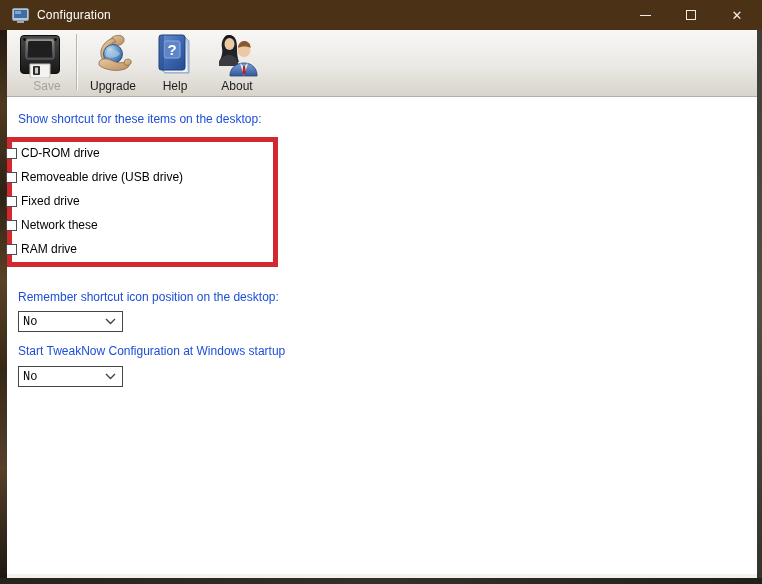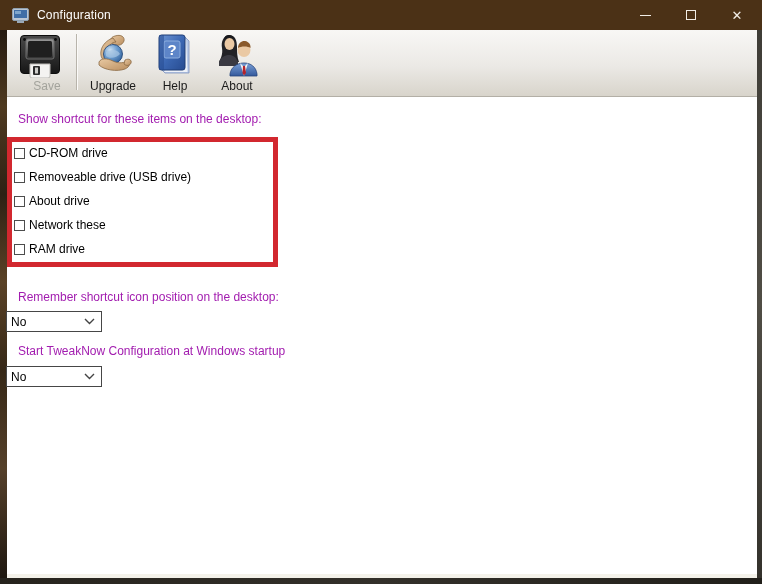--- a/index.html
+++ b/index.html
@@ -41,34 +41,34 @@
   .tb-btn {
     width:62px; display:flex; flex-direction:column; align-items:center; justify-content:flex-end;
     padding:3px 0 3px 0; cursor:default;
   }
   .tb-btn .tb-icon { height:46px; display:flex; align-items:center; justify-content:center; }
   .tb-btn .tb-label { font-size:12px; color:#1b1b1b; margin-top:1px; }
   .tb-btn.disabled .tb-label { color:#a3a39c;margin-left:14px; }
   .tb-sep { width:1px; background:#b8b4ab; margin:4px 5px 6px 5px; box-shadow:1px 0 0 #fbfaf8; }
 
   
-  .content-label { position:absolute; font-size:12px; color:#a21caf; }
+  .content-label { position:absolute; font-size:12px; color:#1d4ed8; }
   .annotation-box {
     position:absolute; left:7px; top:137px; width:271px; height:130px;
     border:5px solid #d2282f; pointer-events:none;
   }
-  .chk-list { position:absolute; left:14px; top:141px; width:240px; }
+  .chk-list { position:absolute; left:6px; top:141px; width:240px; }
   .chk-row { height:24px; display:flex; align-items:center; }
   .chk-box { width:11px; height:11px; border:1px solid #4d4d4d; background:#fff; flex:0 0 auto; }
   .chk-label { font-size:12px; color:#000; margin-left:4px; white-space:nowrap; }
 
   .combo {
-    position:absolute; left:6px; width:96px; height:21px;
+    position:absolute; left:18px; width:105px; height:21px;
     background:#fff; border:1px solid #464646;
-    display:flex; align-items:center; font-size:12px; color:#000;
+    display:flex; align-items:center; font-size:12px; color:#000;font-family:Liberation Mono, monospace;
   }
   .combo .combo-value { padding-left:4px; flex:1; }
   .combo .combo-arrow { padding-right:6px; display:flex; align-items:center; }
 </style>
 </head>
 <body>
 
 <div class="titlebar">
   <span class="app-icon">
     <svg width="17" height="15" viewBox="0 0 17 15">
@@ -206,21 +206,21 @@
   <div class="chk-row">
     <span class="chk-box"></span>
     <span class="chk-label">CD-ROM drive</span>
   </div>
   <div class="chk-row">
     <span class="chk-box"></span>
     <span class="chk-label">Removeable drive (USB drive)</span>
   </div>
   <div class="chk-row">
     <span class="chk-box"></span>
-    <span class="chk-label">About drive</span>
+    <span class="chk-label">Fixed drive</span>
   </div>
   <div class="chk-row">
     <span class="chk-box"></span>
     <span class="chk-label">Network these</span>
   </div>
   <div class="chk-row">
     <span class="chk-box"></span>
     <span class="chk-label">RAM drive</span>
   </div>
 </div>

